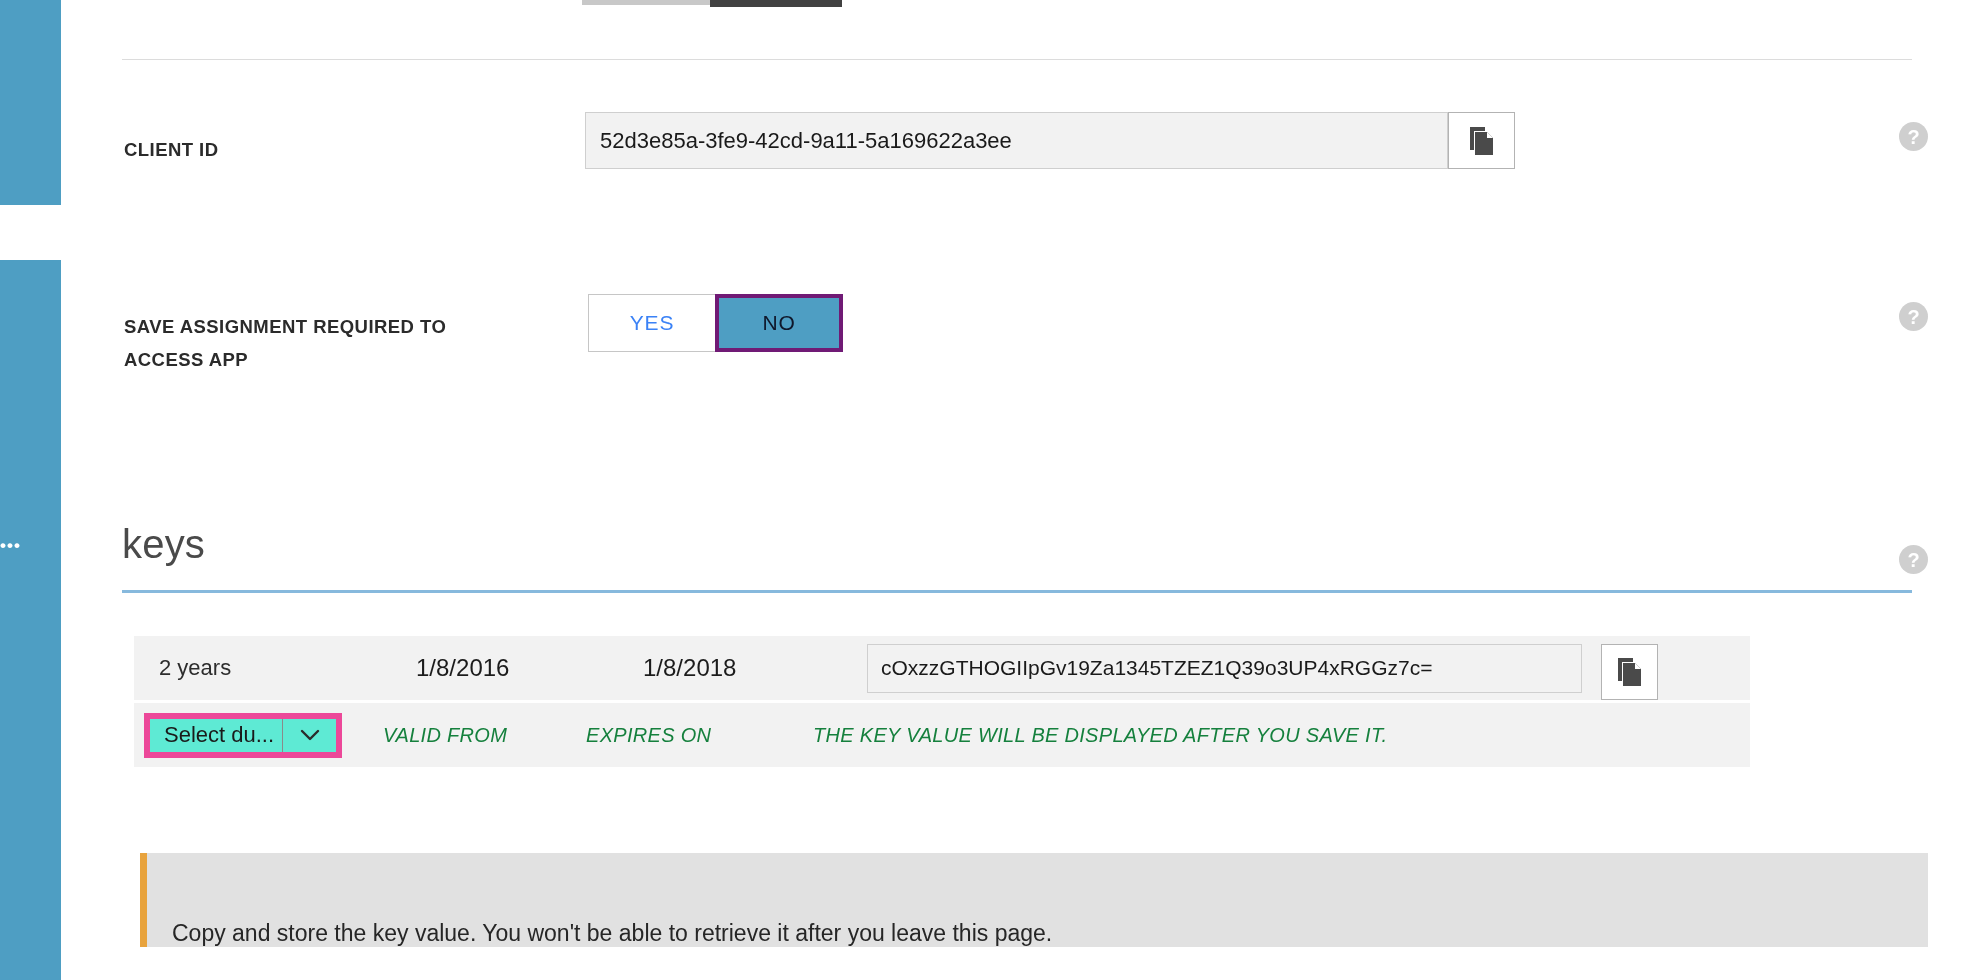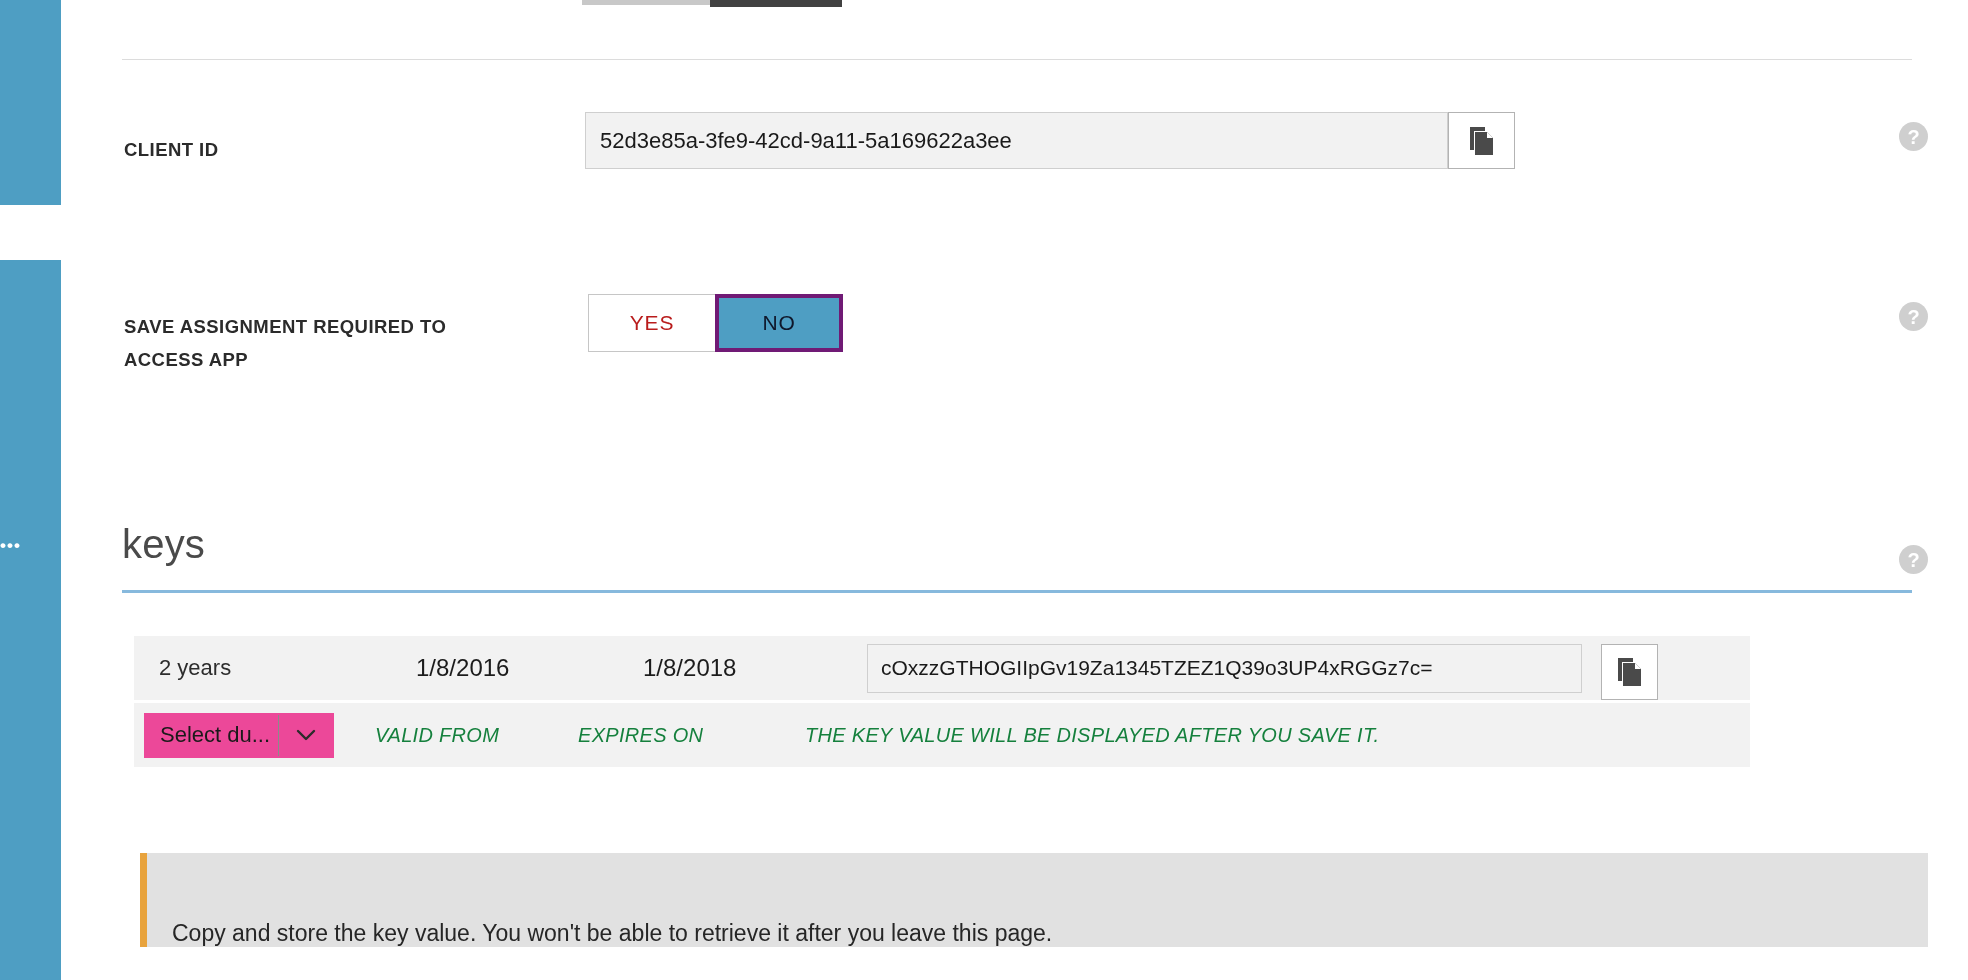--- a/index.html
+++ b/index.html
@@ -115,21 +115,21 @@
     width: 128px; height: 58px;
     display: flex; align-items: center; justify-content: center;
     font-size: 21px;
     letter-spacing: .8px;
     cursor: pointer;
     user-select: none;
   }
   .toggle-opt.off {
     background: #ffffff;
     border: 1px solid #c6c6c6;
-    color: #b91c1c;
+    color: #3b82f6;
   }
   .toggle-opt.on {
     background: #4e9ec3;
     border: 4px solid #701a75;
     color: #0f172a;
     margin-left: -1px;
   }
 
   
   .section-heading {
@@ -183,22 +183,22 @@
     color: #1a1a1a;
     padding: 0 13px;
     outline: none;
   }
 
   
   .select-wrap {
     display: flex;
     margin-left: 10px;
     height: 45px;
-    background: #ec4899;
-    border: 2px solid #ec4899;
+    background: #5eead4;
+    border: 6px solid #ec4899;
     cursor: pointer;
   }
   .select-value {
     width: 132px;
     display: flex; align-items: center;
     padding-left: 14px;
     font-size: 22px;
     color: #1a1a1a;
     white-space: nowrap;
   }

